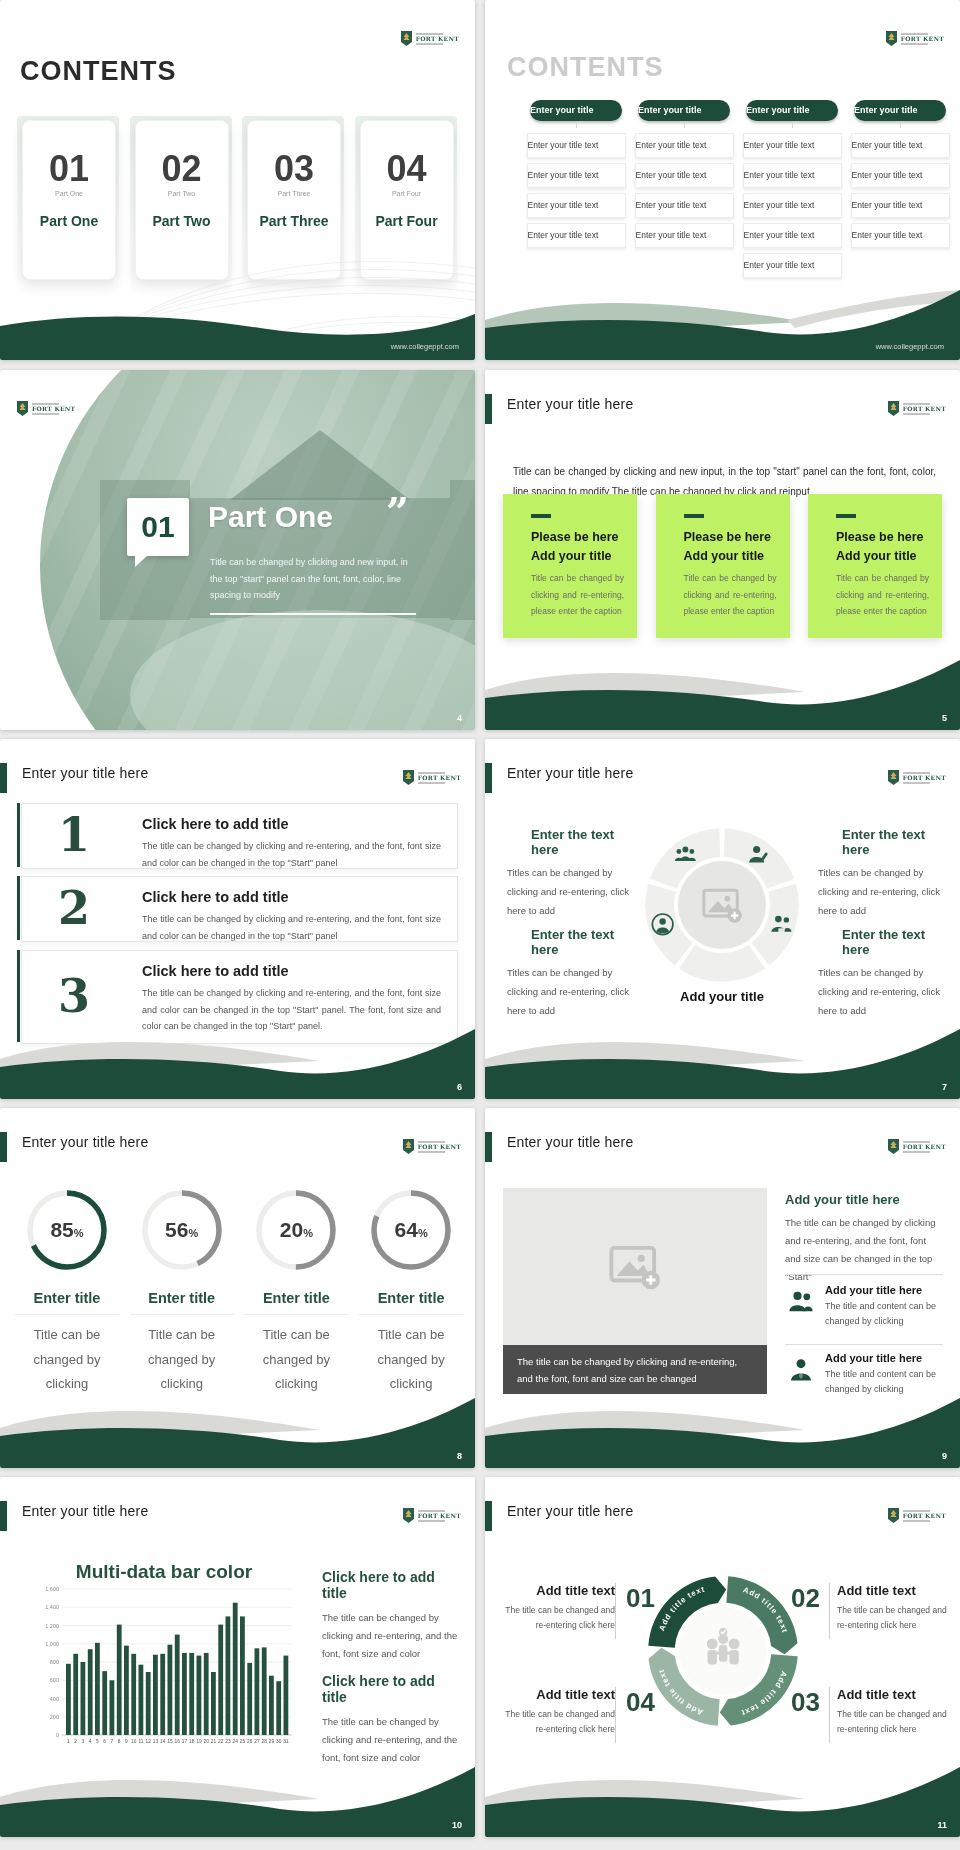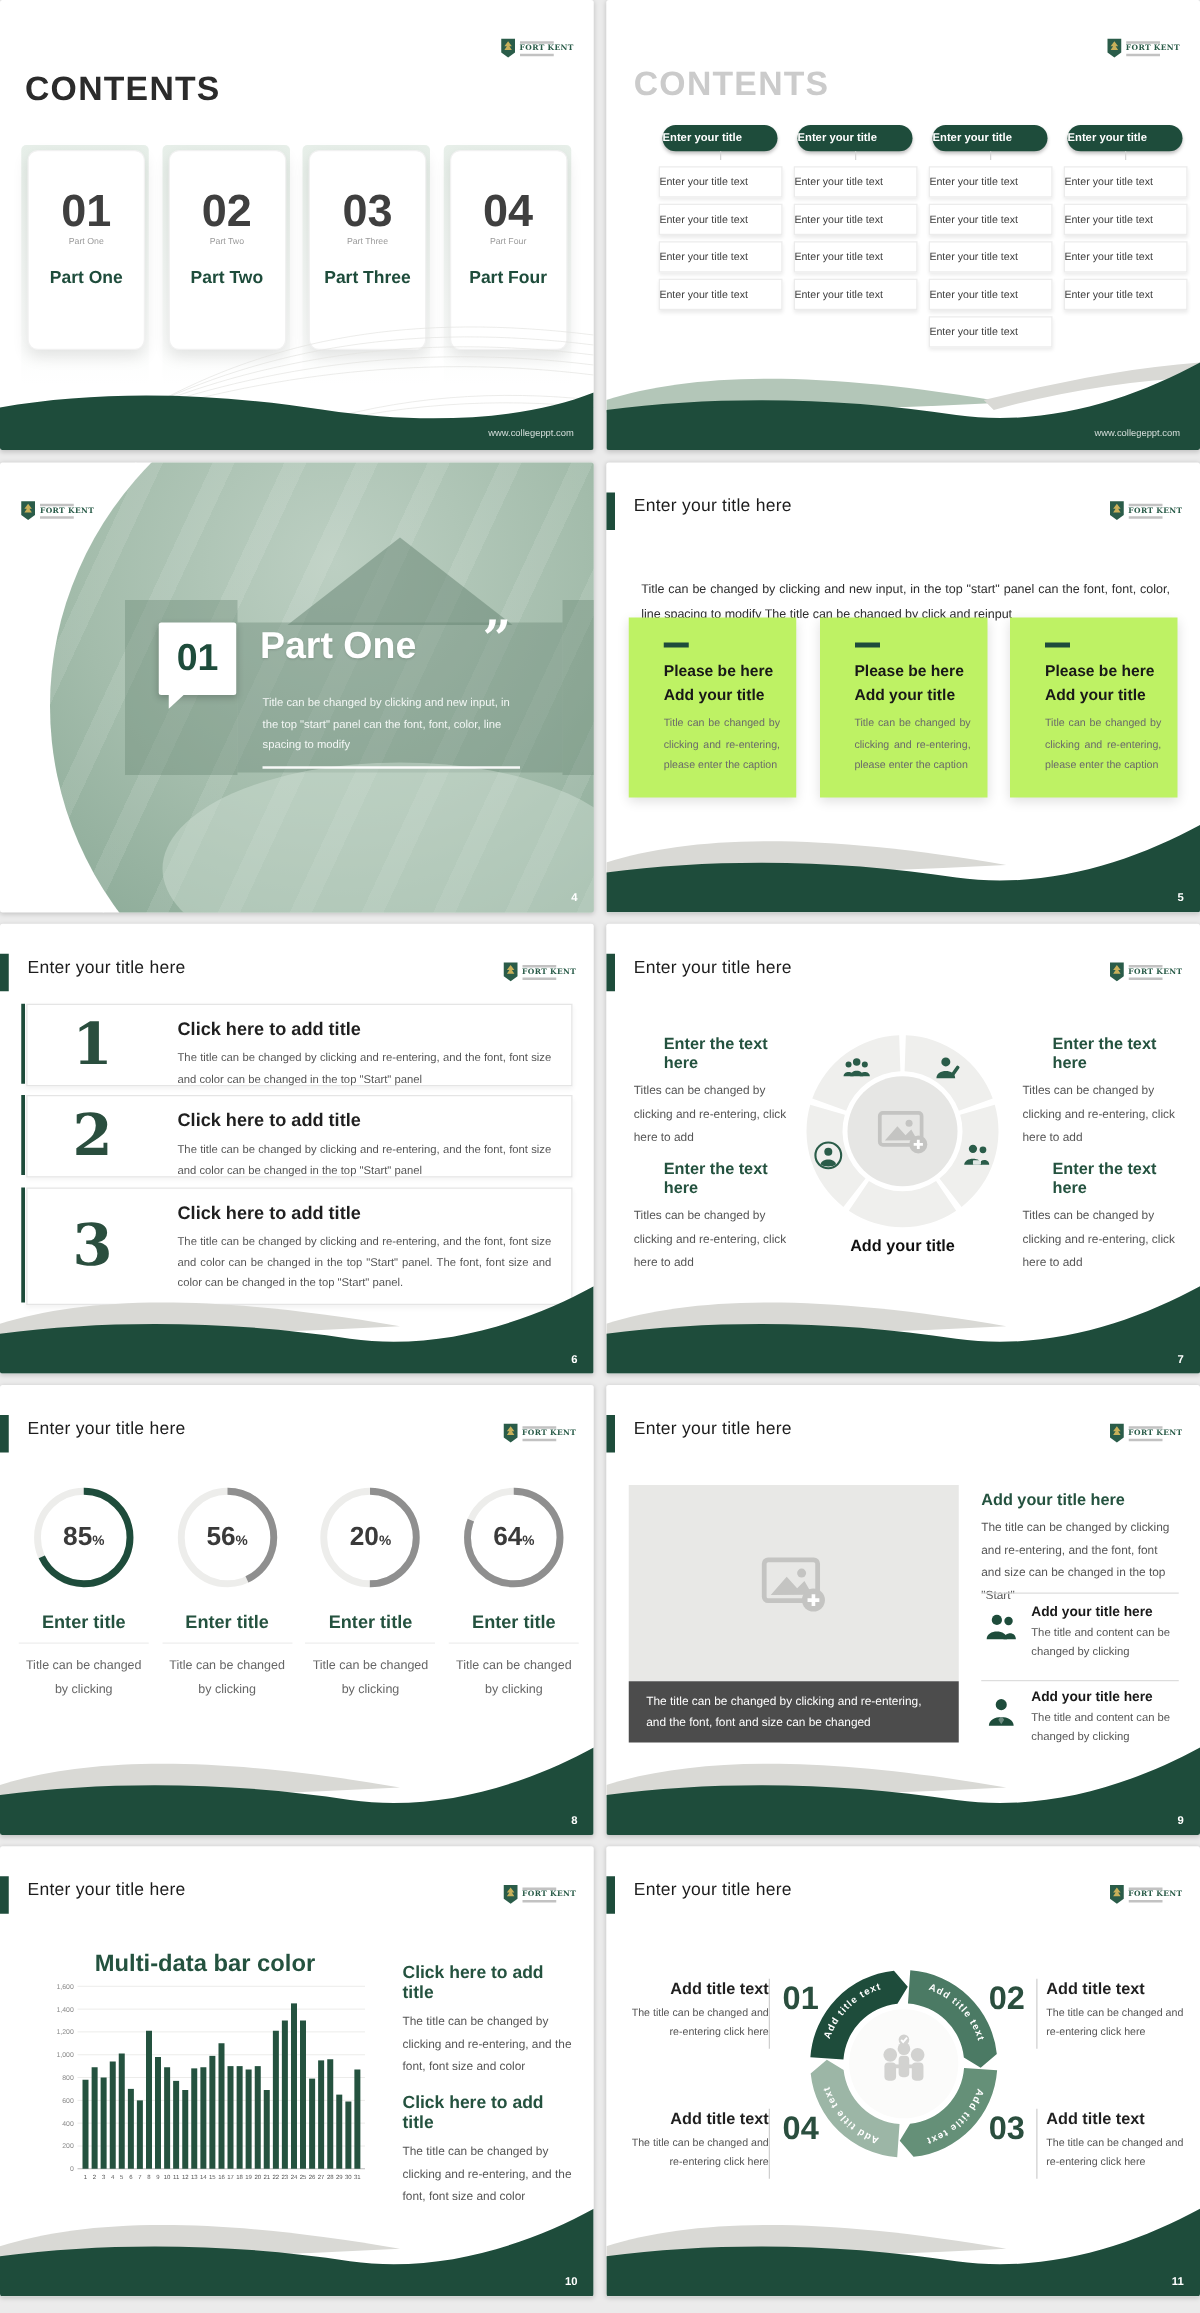--- a/index.html
+++ b/index.html
@@ -68,21 +68,21 @@
   .cd-head{font-size:13px;font-weight:700;color:#24523f;margin-bottom:6px;margin-left:24px;}
   .cd-body{font-size:9.5px;color:#555;line-height:2;}
   .cd-label{position:absolute;left:157px;width:160px;top:250px;text-align:center;font-size:13px;font-weight:700;color:#111;}
   
   .dn-item{position:absolute;top:80px;width:104px;text-align:center;}
   .dn-ringwrap{position:relative;width:84px;height:84px;margin:0 auto;}
   .dn-pct{position:absolute;inset:0;display:flex;align-items:center;justify-content:center;font-weight:700;color:#3a3a3a;}
   .dn-pct .big{font-size:21px;}
   .dn-pct .sm{font-size:11px;margin-top:6px;}
   .dn-head{margin-top:18px;font-size:14.5px;font-weight:700;color:#24523f;padding-bottom:8px;border-bottom:1px solid #eee;}
-  .dn-body{margin-top:8px;font-size:10px;color:#666;line-height:1.9;}
+  .dn-body{margin-top:8px;font-size:13px;color:#666;line-height:1.9;}
   
   .ic-ph{position:absolute;left:18px;top:80px;width:264px;height:157px;background:#e8e8e6;display:flex;align-items:center;justify-content:center;}
   .ic-cap{position:absolute;left:18px;top:237px;width:236px;height:33px;background:#4c4c4c;color:#fff;
           font-size:9.5px;line-height:1.8;padding:8px 14px;}
   .ic-head{position:absolute;left:300px;top:84px;width:158px;font-size:13px;font-weight:700;color:#24523f;}
   .ic-body{position:absolute;left:300px;top:106px;width:158px;font-size:9.5px;color:#555;line-height:1.9;}
   .ic-div{position:absolute;left:300px;width:158px;height:1px;background:#ddd;}
   .ic-item{position:absolute;left:300px;width:158px;}
   .ic-item .ih{margin-left:40px;font-size:11px;font-weight:700;color:#191919;}
   .ic-item .ib{margin-left:40px;font-size:9px;color:#555;line-height:1.7;margin-top:3px;}

